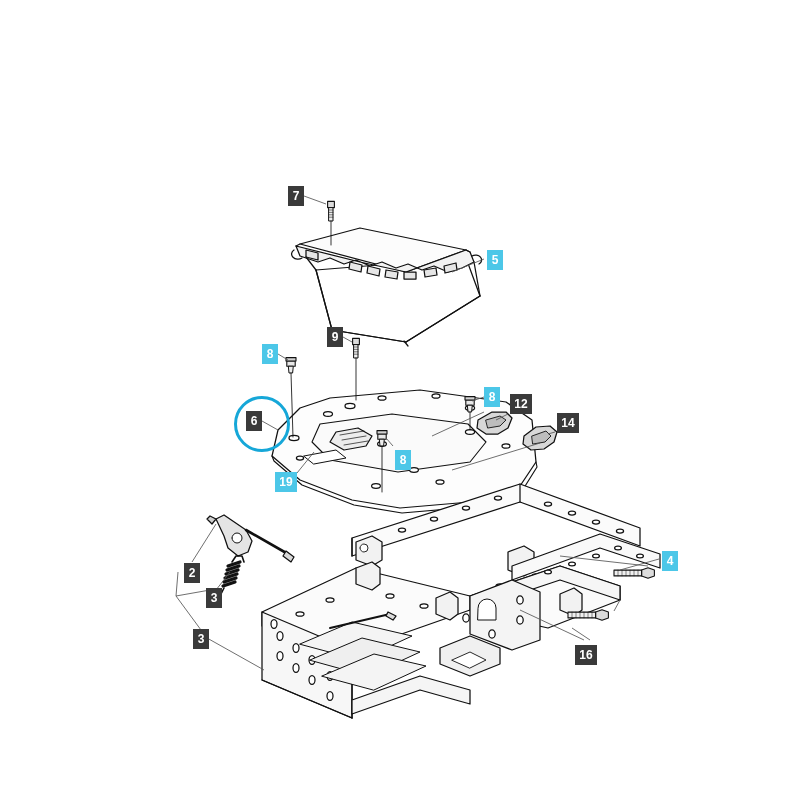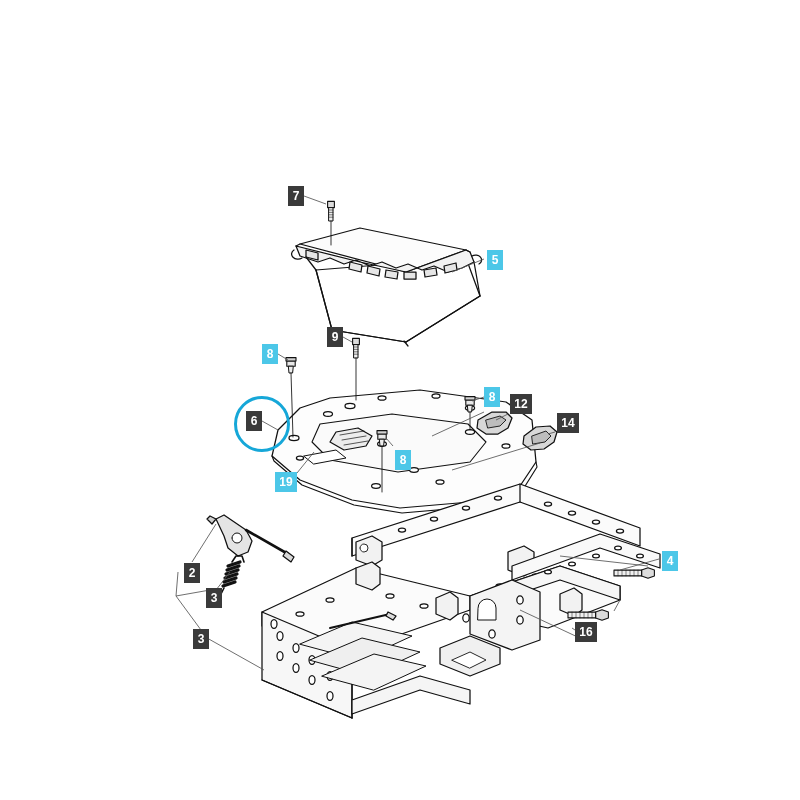--- a/index.html
+++ b/index.html
@@ -265,15 +265,15 @@
   <div class="badge cyan w1" style="left:484px;top:387px;">8</div>
   <div class="badge dark w2" style="left:510px;top:394px;">12</div>
   <div class="badge dark w2" style="left:557px;top:413px;">14</div>
   <div class="badge dark w1" style="left:246px;top:411px;">6</div>
   <div class="badge cyan w1" style="left:395px;top:450px;">8</div>
   <div class="badge cyan w2" style="left:275px;top:472px;">19</div>
   <div class="badge dark w1" style="left:184px;top:563px;">2</div>
   <div class="badge dark w1" style="left:206px;top:588px;">3</div>
   <div class="badge dark w1" style="left:193px;top:629px;">3</div>
   <div class="badge cyan w1" style="left:662px;top:551px;">4</div>
-  <div class="badge dark w2" style="left:575px;top:622px;">16</div>
+  <div class="badge dark w2" style="left:575px;top:645px;">16</div>
 
 </div>
 
 </body></html>

